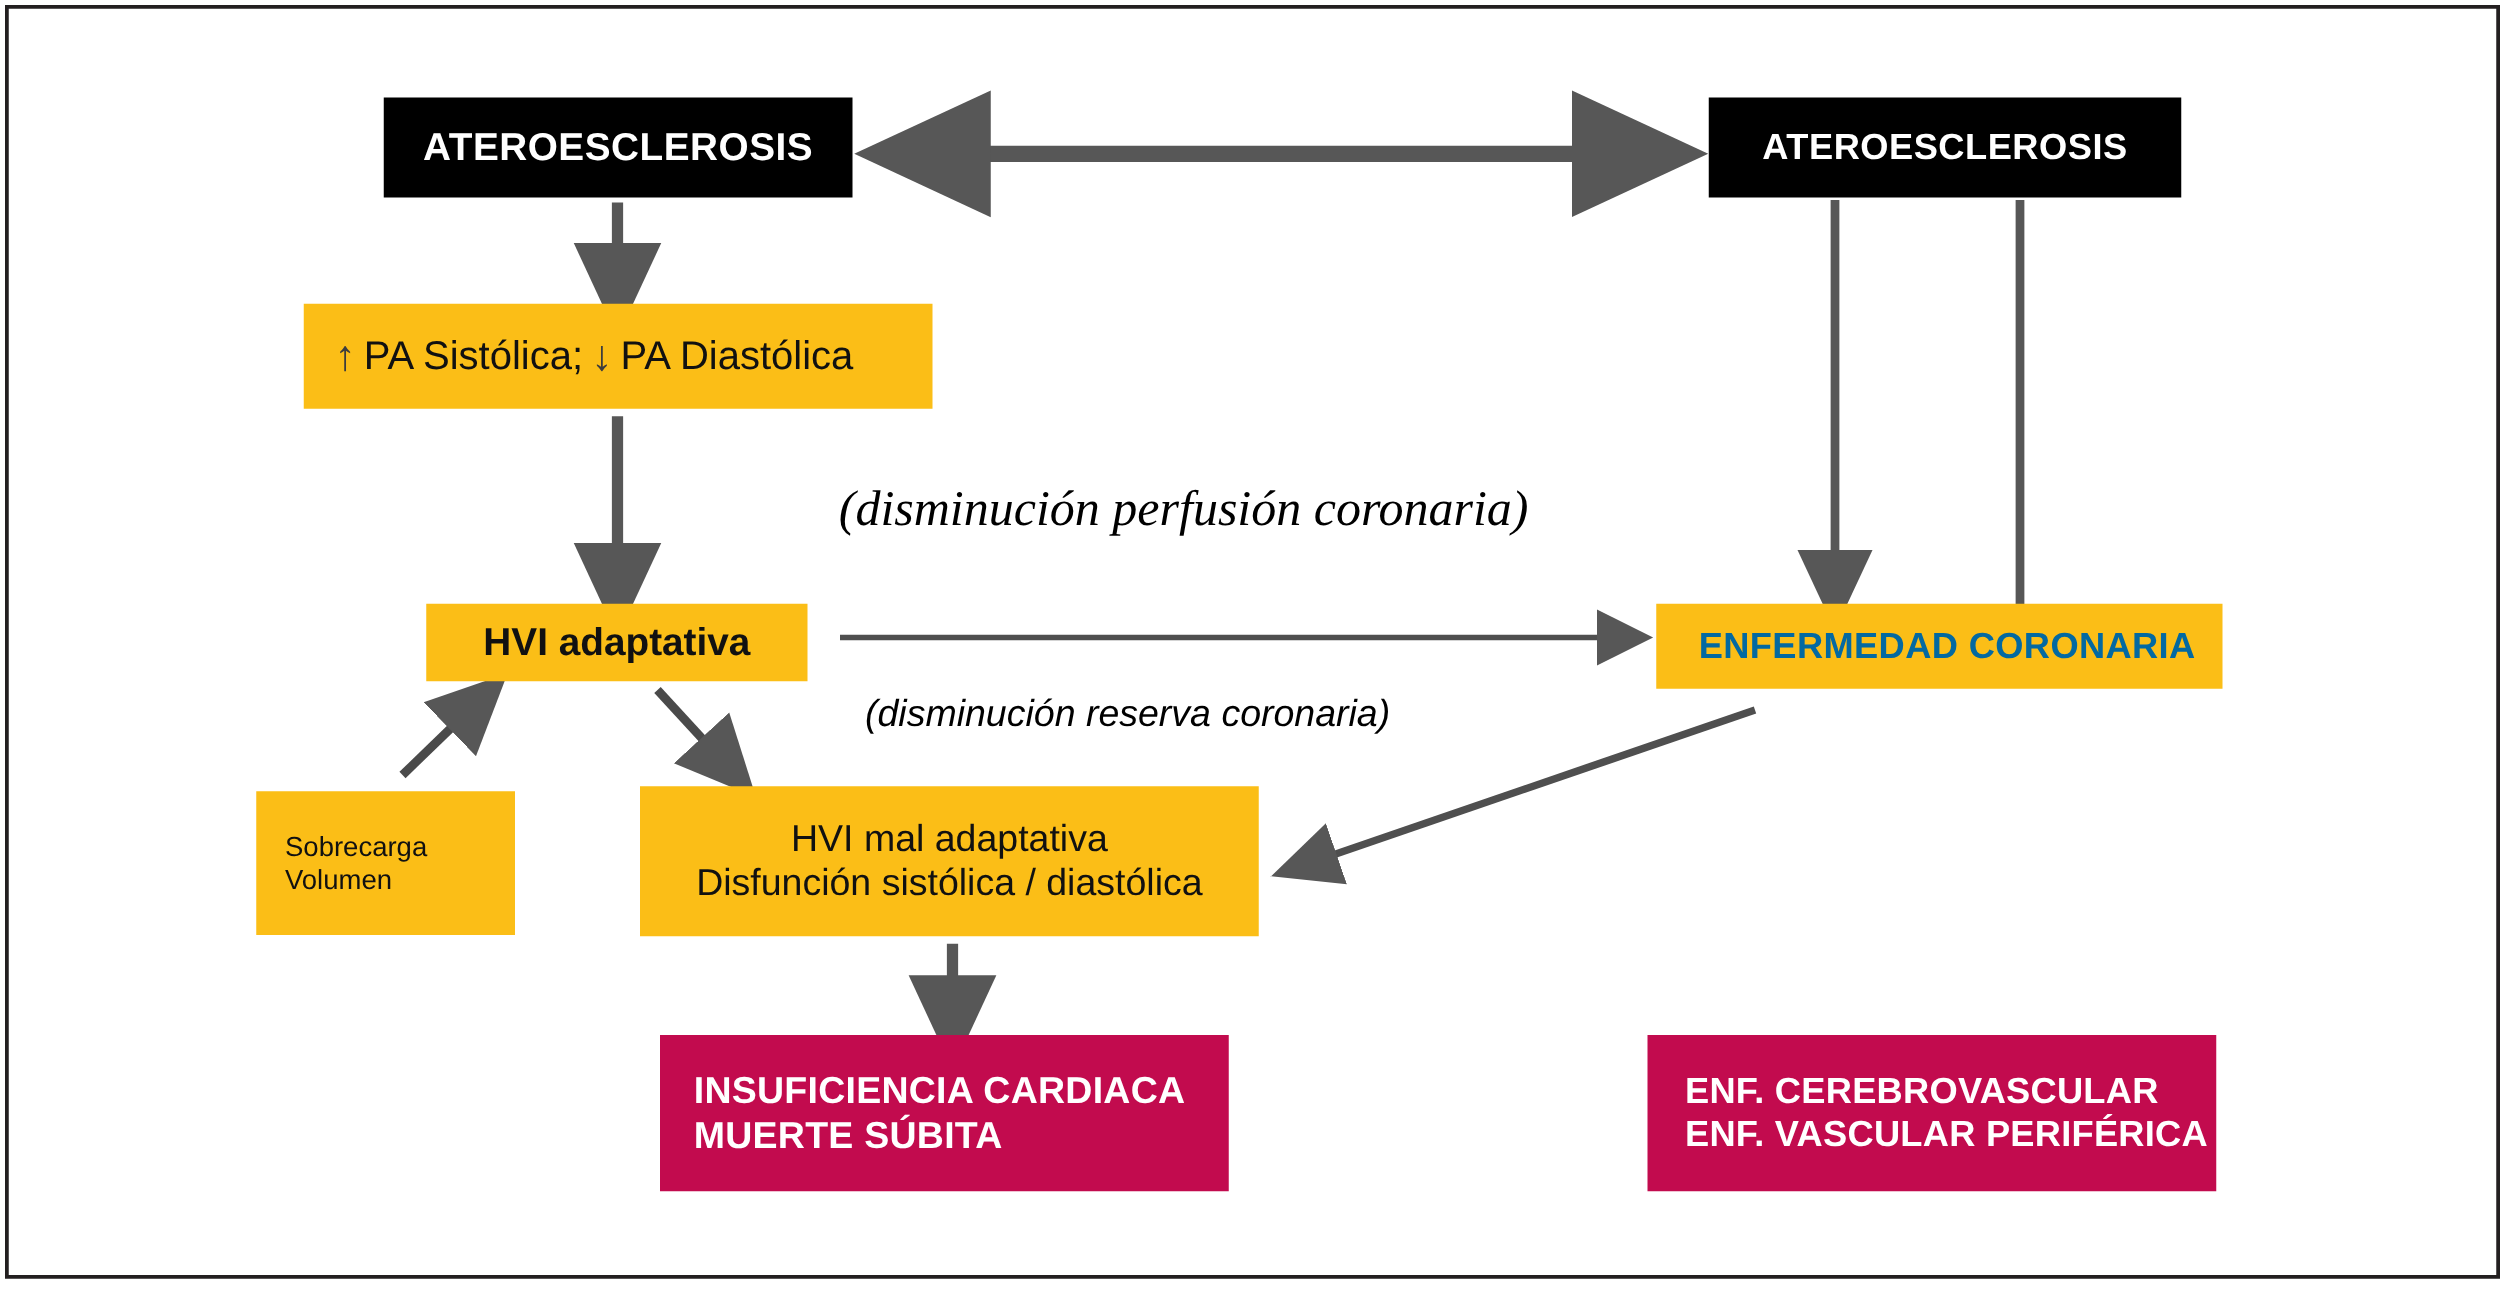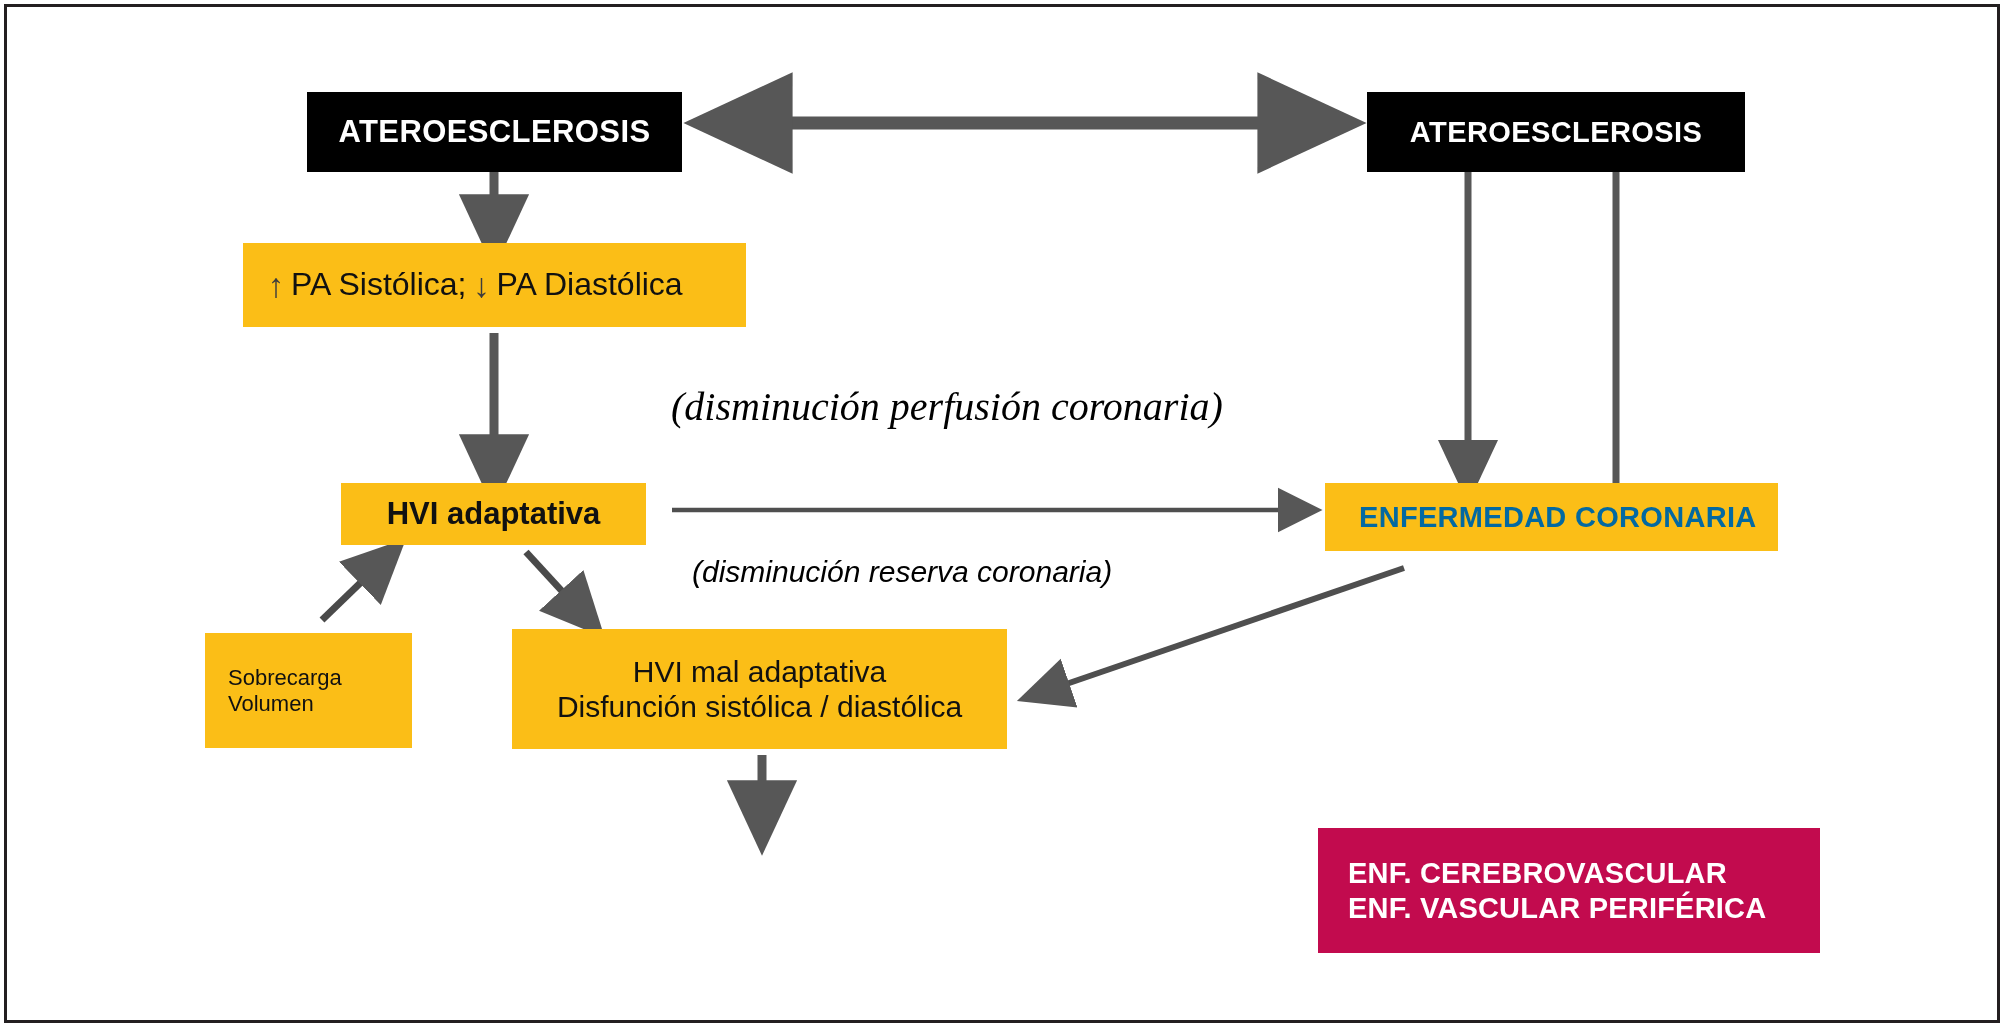--- a/index.html
+++ b/index.html
@@ -44,21 +44,20 @@
     line-height: 1.18;
     z-index: 3;
   }
   .node.black {
     background: #000000;
     color: #ffffff;
     font-weight: bold;
     align-items: center;
     text-align: center;
     letter-spacing: 0.4px;
-    margin-top: 14px;
   }
   .node.yellow {
     background: #FBBE17;
     color: #111111;
   }
   .node.yellow.whitetxt {
     color: #0369a1;
     font-weight: bold;
     letter-spacing: 0.3px;
   }
@@ -119,21 +118,21 @@
   }
   #node-hf {
     left: 528px; top: 828px; width: 455px; height: 125px;
     font-size: 30px; padding-left: 27px;
   }
   #node-coronary {
     left: 1325px; top: 483px; width: 453px; height: 68px;
     font-size: 29px; padding-left: 34px;
   }
   #node-cerebro {
-    left: 1318px; top: 828px; width: 502px; height: 125px;
+    left: 1318px; top: 828px; width: 455px; height: 125px;
     font-size: 29px; padding-left: 30px;
   }
 
   #annot-perf { left: 671px; top: 383px; font-size: 40px; font-family: Liberation Serif, serif; }
   #annot-res  { left: 692px; top: 555px; font-size: 30px; }
 </style>
 </head>
 <body>
 
 <div id="stage">
@@ -220,20 +219,24 @@
   <div class="node yellow leftal" id="node-overload">
     <span>Sobrecarga</span>
     <span>Volumen</span>
   </div>
 
   <div class="node yellow center" id="node-hvi-mal">
     <span>HVI mal adaptativa</span>
     <span>Disfunción sistólica / diastólica</span>
   </div>
 
+  <div class="node crimson leftal" id="node-hf">
+    <span>INSUFICIENCIA CARDIACA</span>
+    <span>MUERTE SÚBITA</span>
+  </div>
 
   <div class="node yellow whitetxt leftal" id="node-coronary">
     <span>ENFERMEDAD CORONARIA</span>
   </div>
 
   <div class="node crimson leftal" id="node-cerebro">
     <span>ENF. CEREBROVASCULAR</span>
     <span>ENF. VASCULAR PERIFÉRICA</span>
   </div>
 

